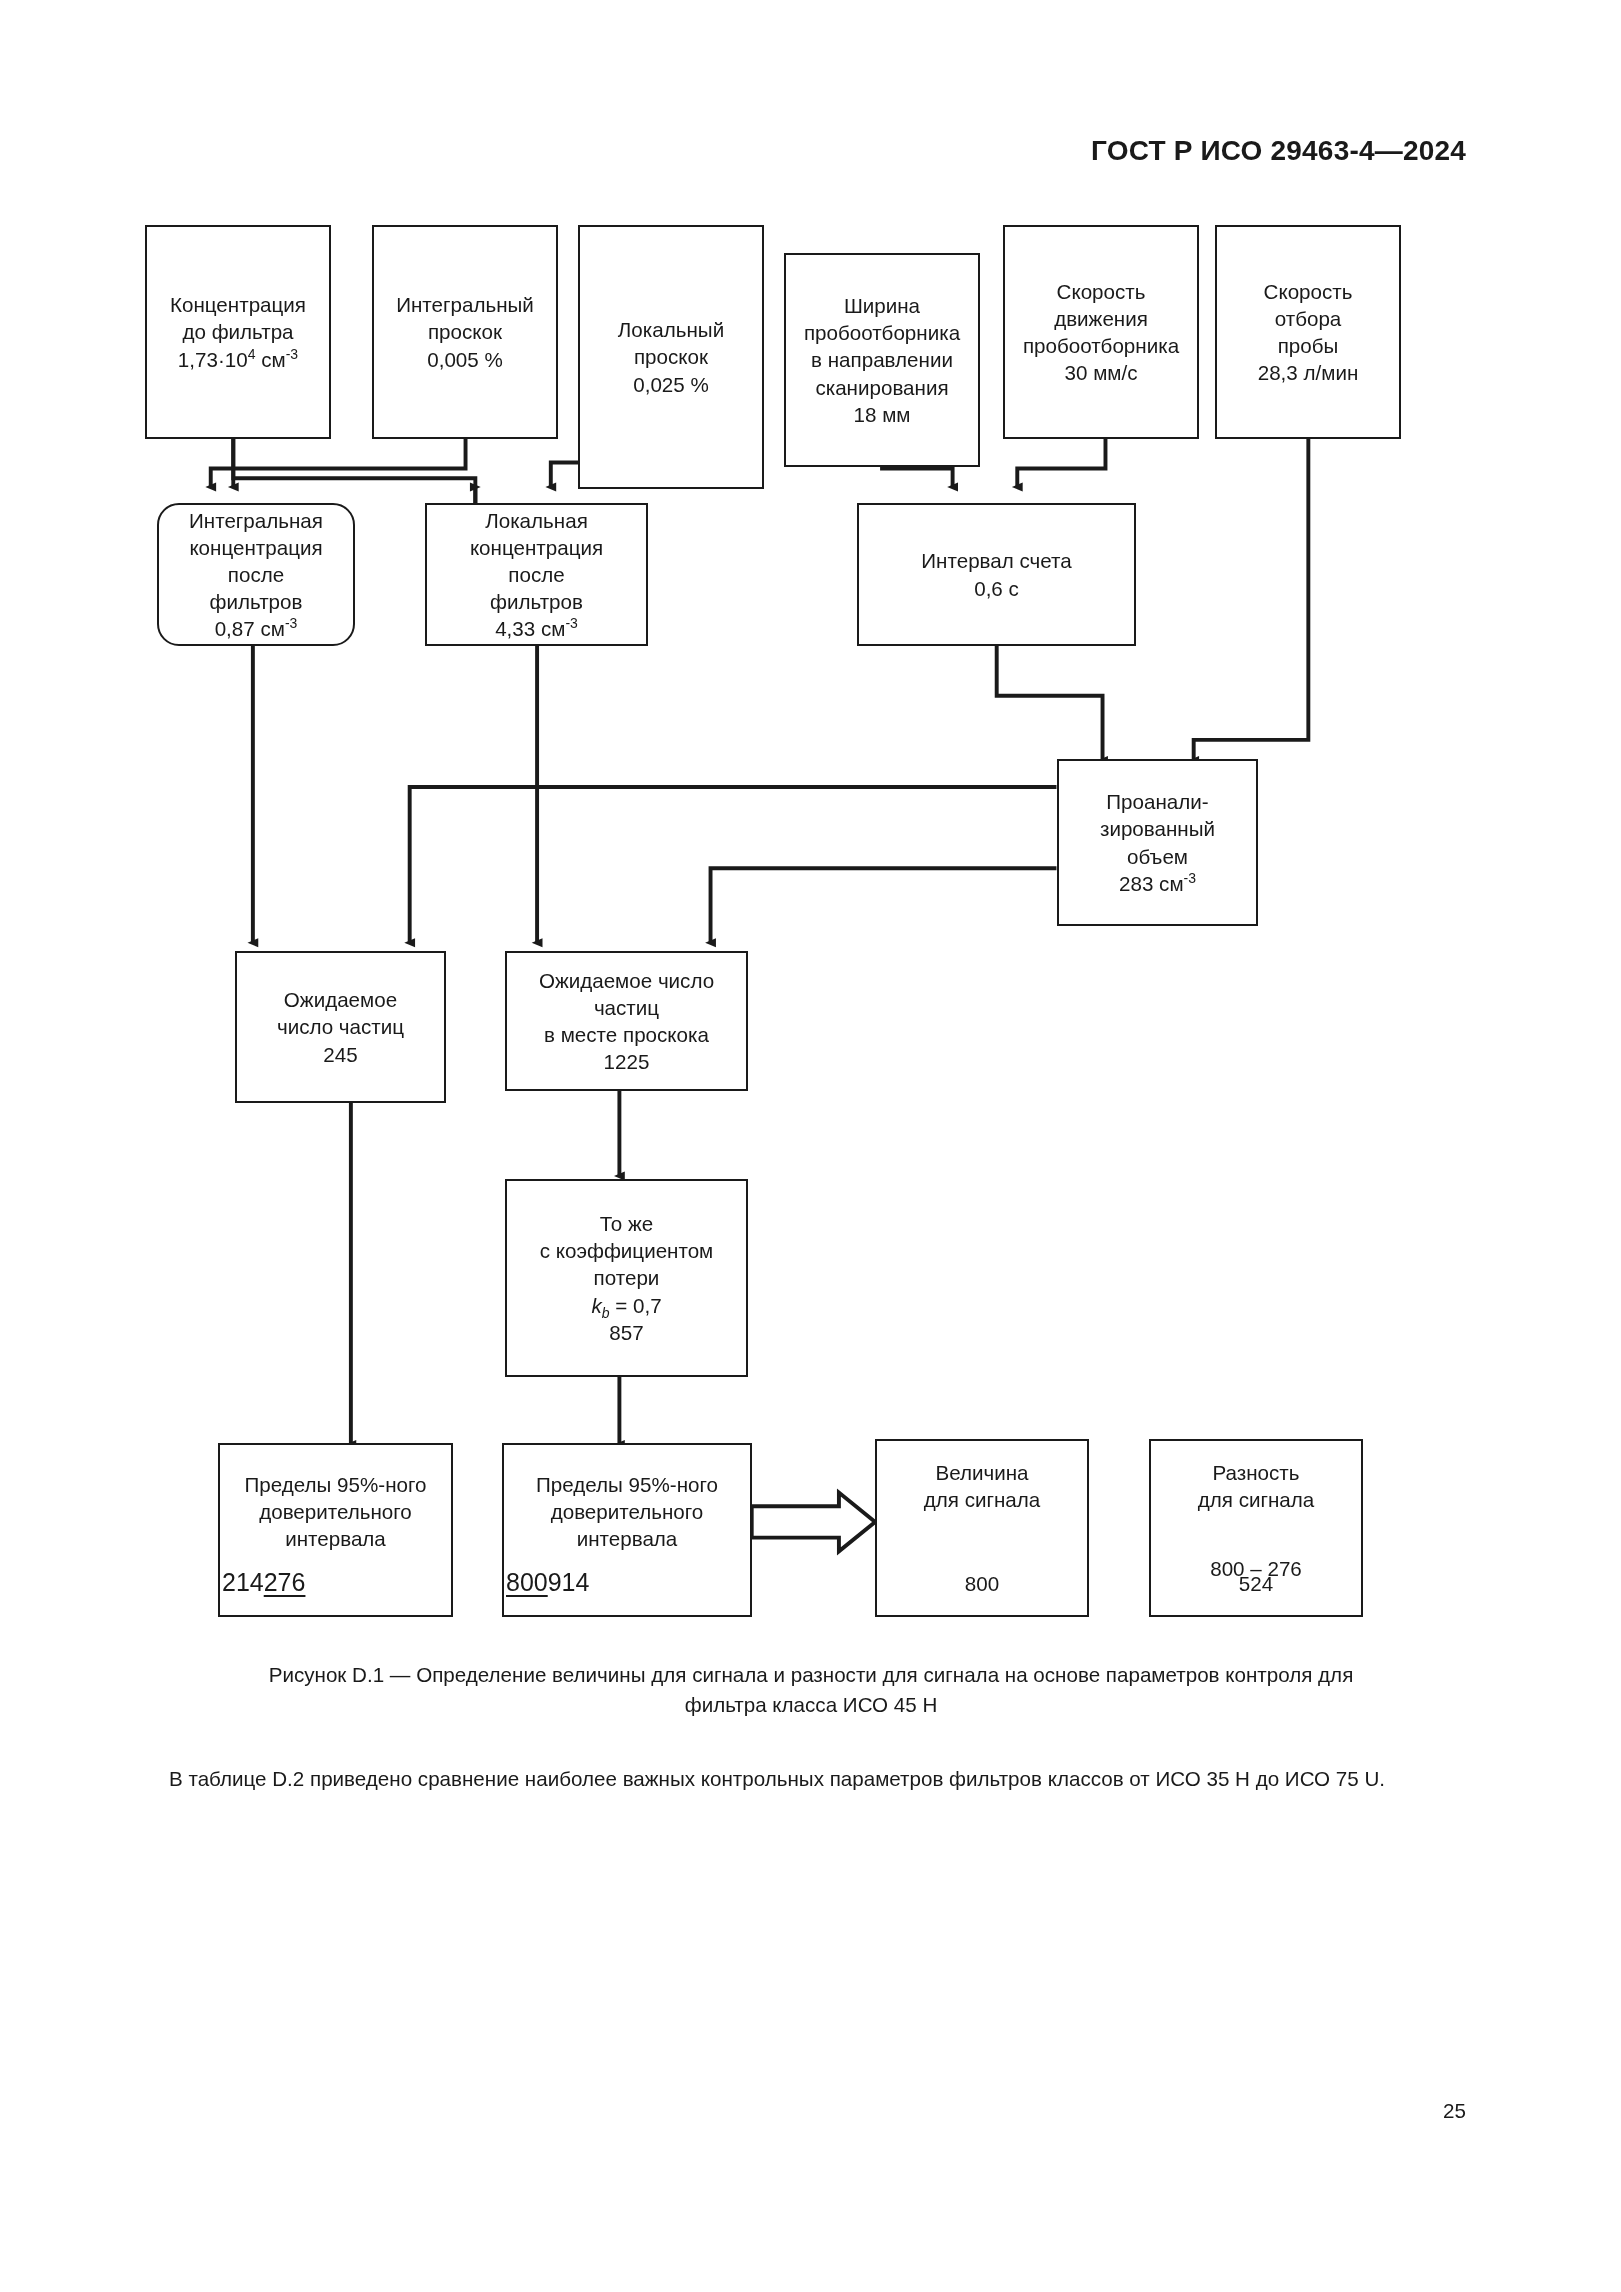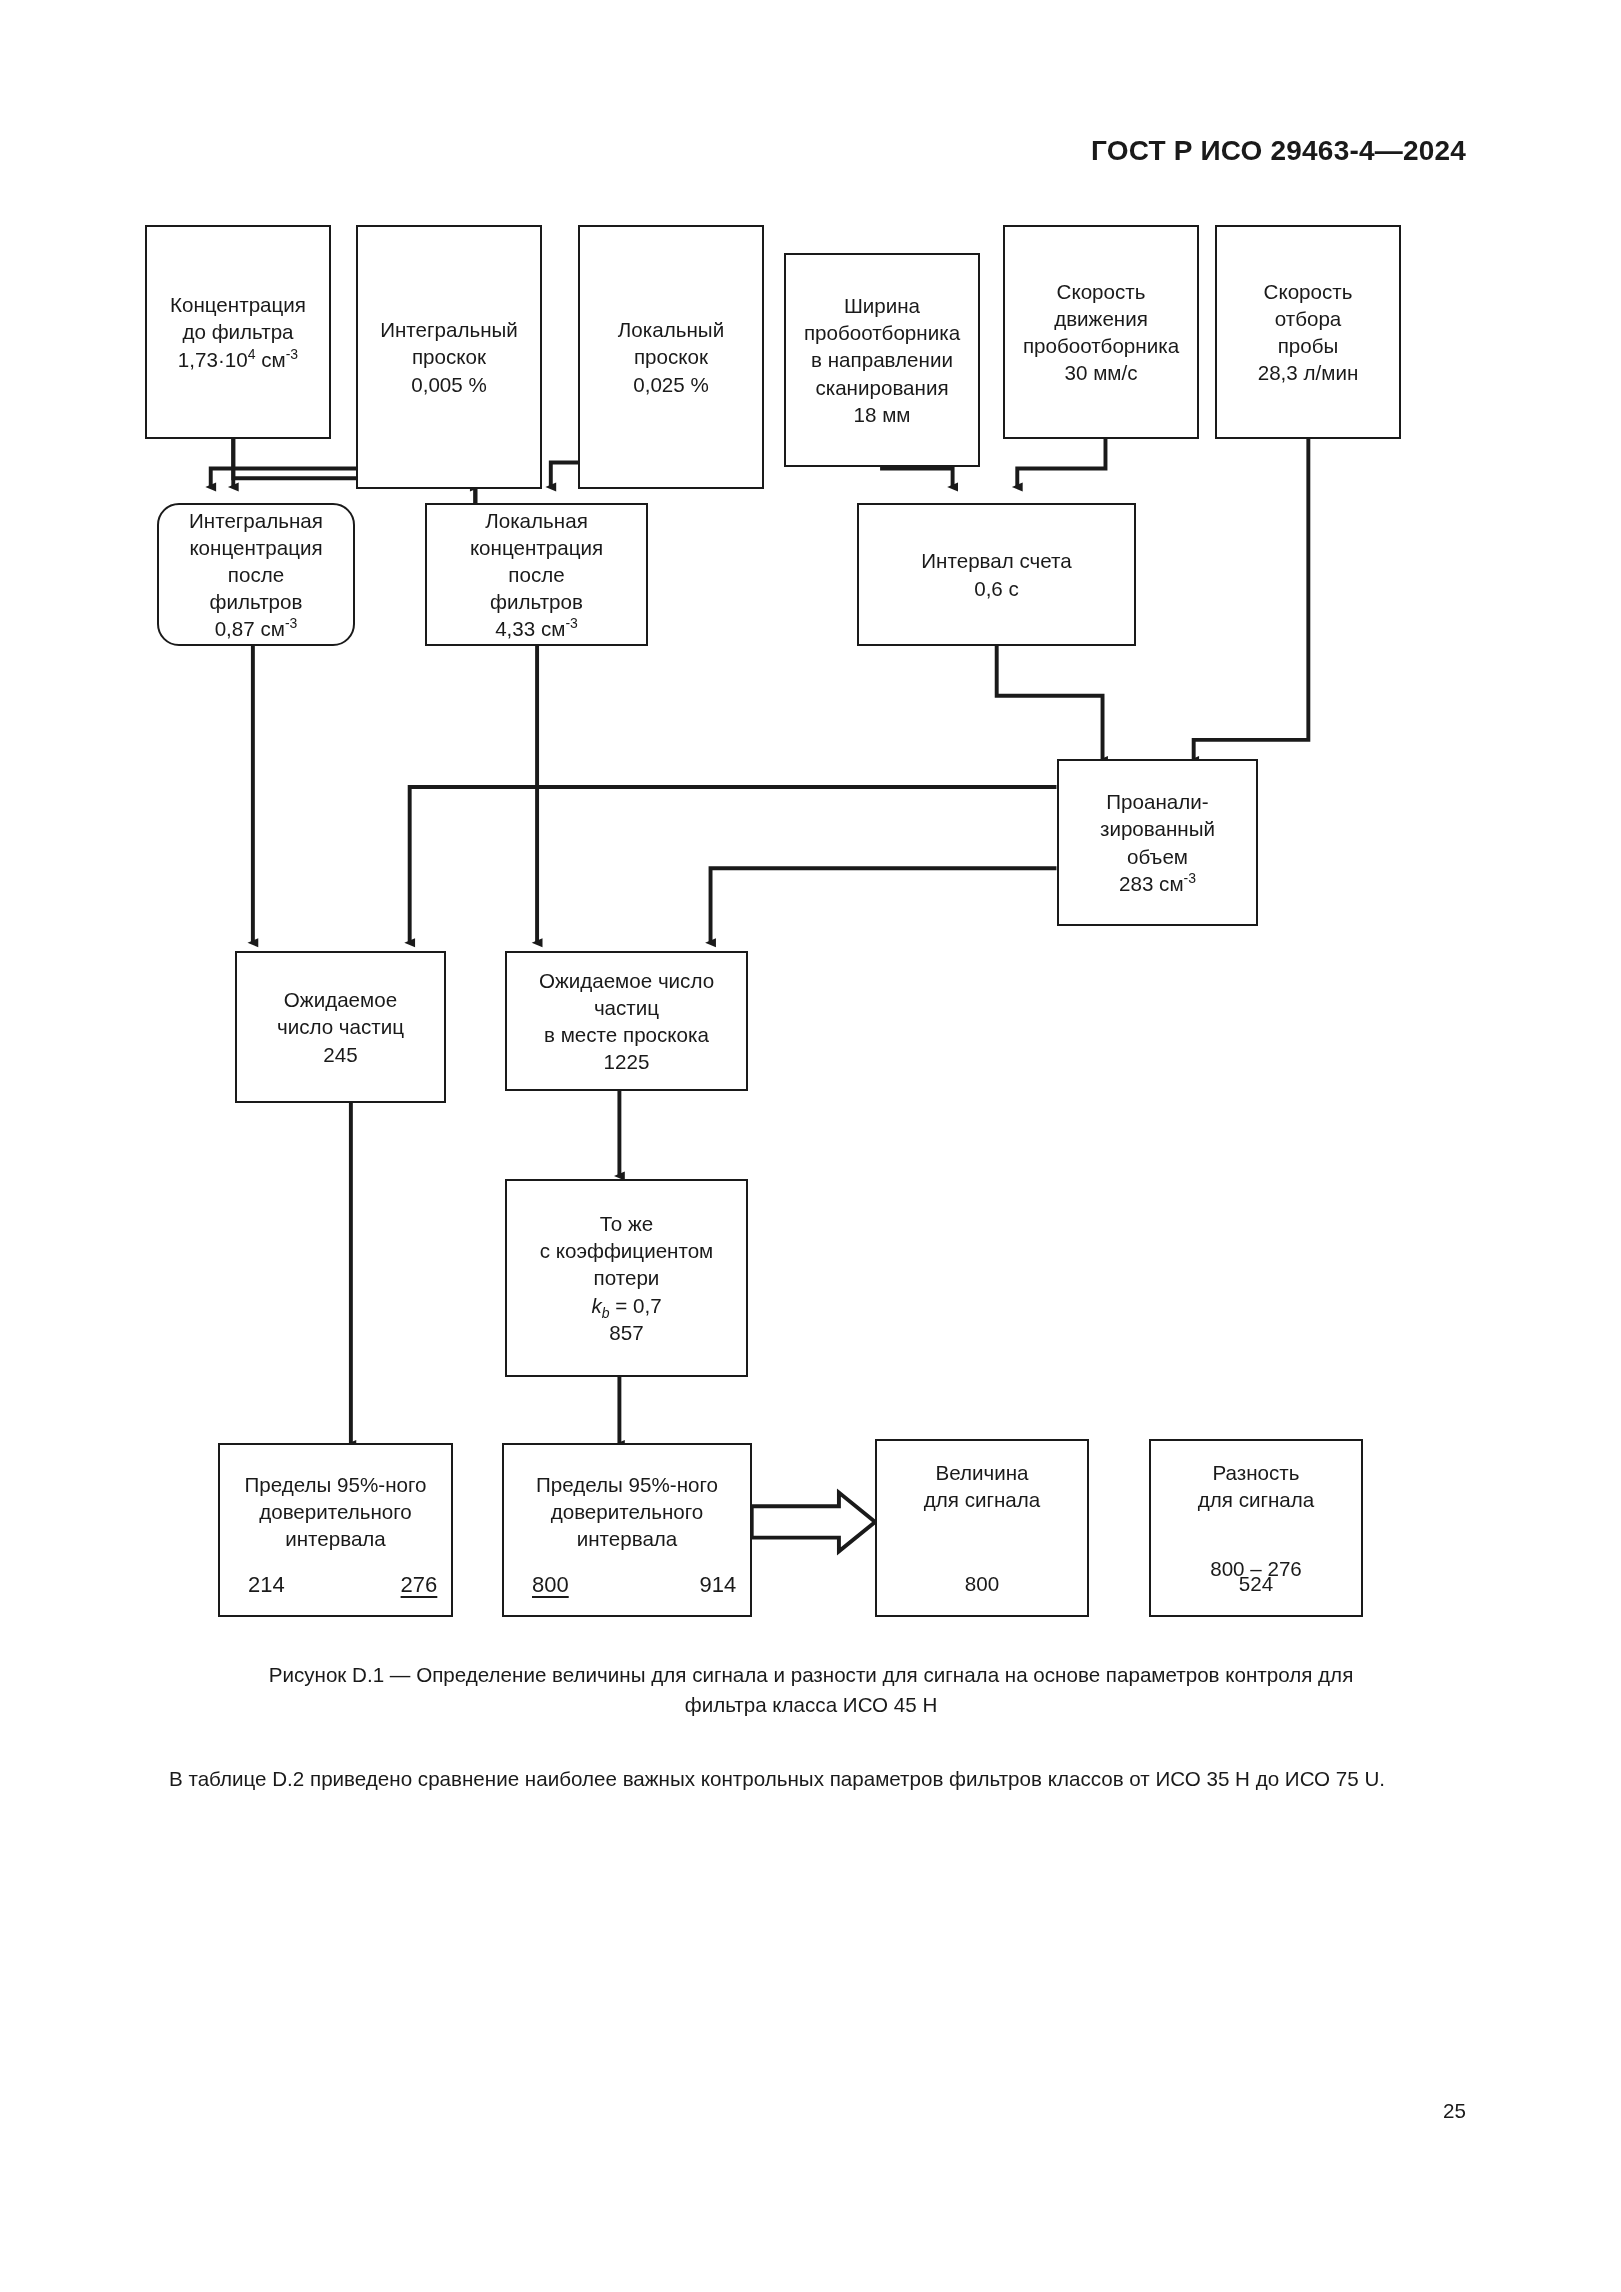--- a/index.html
+++ b/index.html
@@ -74,26 +74,25 @@
   .ital { font-style: italic; }
 
   
   .node.ci {
     justify-content: flex-start;
     padding-top: 25.5px;
   }
   .ci-title { margin-bottom: 0; }
   .ci-values {
     position: absolute;
-    left: 28px;
+    left: 2px;
     right: 13.7px;
     bottom: 15.7px;
     display: flex;
-    justify-content: space-between;
-    font-size: 22px;
+    font-size: 25px;
   }
   .ul { text-decoration: underline; text-underline-offset: 3.9px; }
 
   .node.valbox {
     justify-content: flex-start;
     padding-top: 17.6px;
   }
   .valbox .vtitle { margin-bottom: 0; }
   .valbox .vnum {
     position: absolute;
@@ -185,21 +184,21 @@
 
       <path d="M767,1537 L856,1537 L856,1523 L893,1553 L856,1583 L856,1569 L767,1569 Z" fill="#ffffff" stroke="#1a1a1a" stroke-width="4"></path>
     </svg>
 
     <div class="node" style="left:145px; top:225px; width:186px; height:214px;">
       <span class="ln">Концентрация</span>
       <span class="ln">до фильтра</span>
       <span class="ln"><span>1,73·10</span><sup class="exp">4</sup><span> см</span><sup class="exp">-3</sup></span>
     </div>
 
-    <div class="node" style="left:356px; top:225px; width:186px; height:264px;">
+    <div class="node" style="left:372px; top:225px; width:186px; height:214px;">
       <span class="ln">Интегральный</span>
       <span class="ln">проскок</span>
       <span class="ln">0,005 %</span>
     </div>
 
     <div class="node" style="left:578px; top:225px; width:186px; height:264px;">
       <span class="ln">Локальный</span>
       <span class="ln">проскок</span>
       <span class="ln">0,025 %</span>
     </div>

